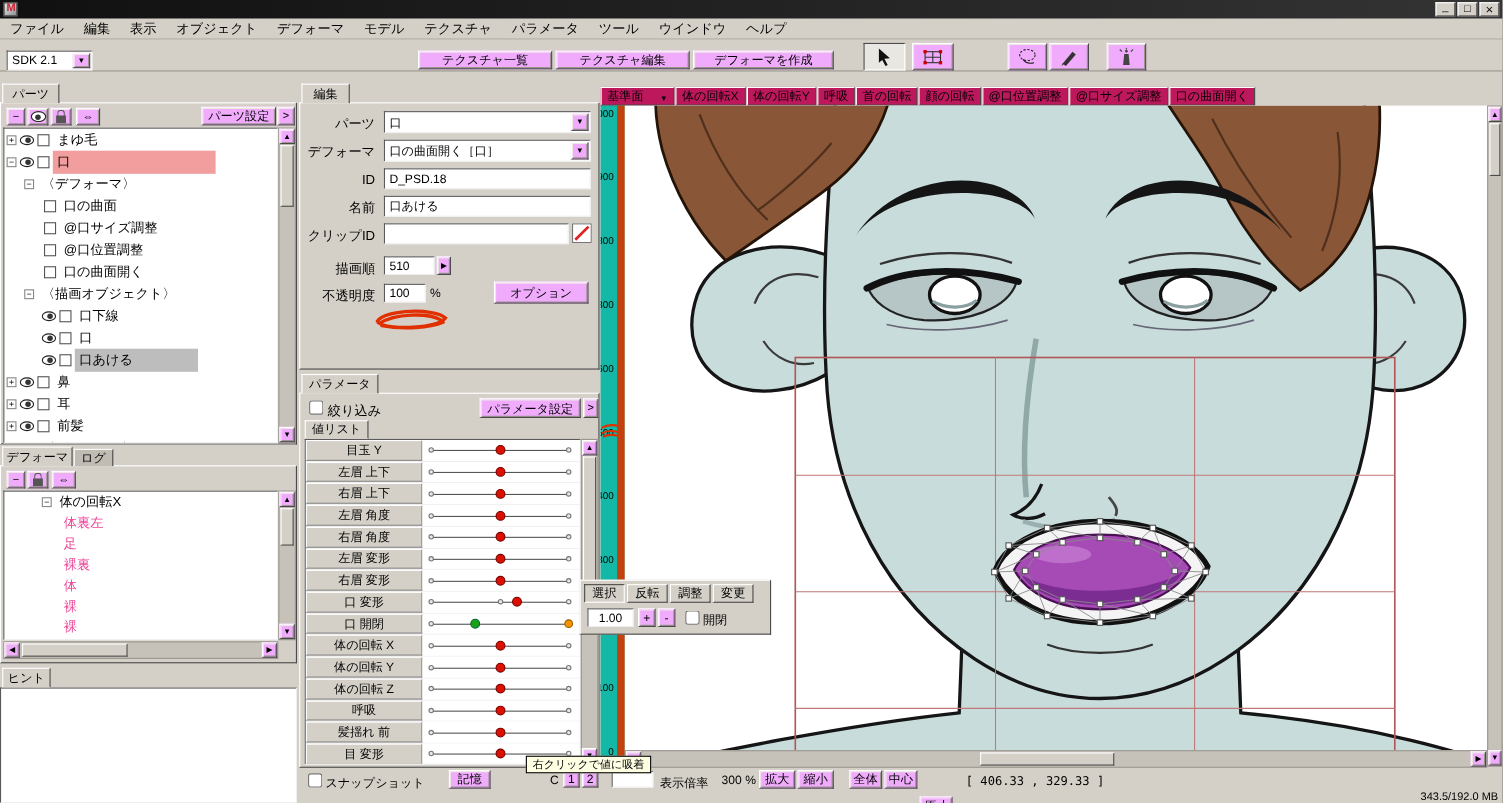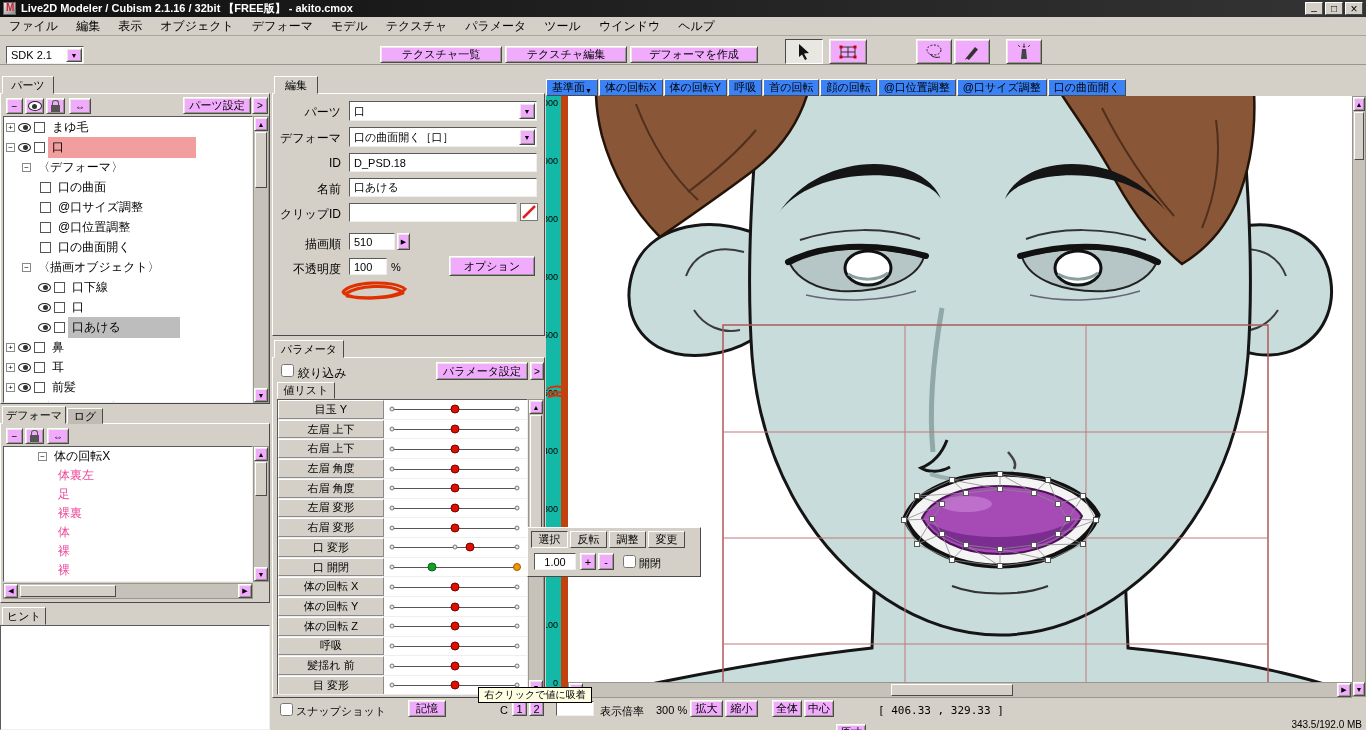--- a/index.html
+++ b/index.html
@@ -59,35 +59,34 @@
 .tick{position:absolute;top:50%;width:5px;height:5px;background:#e8e8e8;border:1px solid #777;border-radius:50%;transform:translate(-50%,-50%)}
 .tick.orange{width:8px;height:8px;background:#f59300;border-color:#9a5f00}
 .marker{position:absolute;top:50%;border-radius:50%;transform:translate(-50%,-50%);width:9px;height:9px}
 .marker.red{background:#dd1000;border:1px solid #700}
 .marker.green{background:#18a018;border:1px solid #063}
 .sb-v{position:absolute;width:16px;background:#c6c2ba;border:1px solid #9a968e}
 .sb-h{position:absolute;height:16px;background:#c6c2ba;border:1px solid #9a968e}
 .sb-btn{width:14px;height:14px}
 .sb-thumb{position:absolute;background:#d4d0c8;border:1px solid;border-color:#fff #4a4a4a #4a4a4a #fff}
 #canvas-tabs{display:flex;align-items:flex-end}
-.ctab{height:17px;background:#3b82f6;border:1px solid;border-color:#fff #4a4a4a #4a4a4a #fff;display:flex;align-items:flex-end;gap:0;padding:0 5px;font-size:11px;margin-right:1px;white-space:nowrap}
+.ctab{height:17px;background:#be185d;border:1px solid;border-color:#fff #4a4a4a #4a4a4a #fff;display:flex;align-items:flex-end;gap:15px;padding:0 5px;font-size:11px;margin-right:1px;white-space:nowrap}
 #ruler{background:#14b8a6;border-right:7px solid #c2410c;overflow:hidden}
 .ruler-num{position:absolute;right:3px;font-size:9px}
 .fbtn{width:37px;height:17px;background:#d4d0c8;border:1px solid;border-color:#fff #4a4a4a #4a4a4a #fff;font-size:11px;display:flex;align-items:center;justify-content:center;white-space:nowrap}
 .fbtn.pressed{border-color:#4a4a4a #fff #fff #4a4a4a}
 .tooltip{background:#ffffe4;border:1px solid #000;font-size:10px;display:flex;align-items:center;justify-content:center;white-space:nowrap}
 </style>
 </head>
 <body>
 
 <div id="app">
 
   <div class="titlebar abs">
     <div class="app-icon"></div>
-    <div class="title-text">Live2D Modeler / Cubism 2.1.16 / 32bit 【FREE版】 - akito.cmox</div>
     <div class="winbtns">
       <div class="wbtn g-min"></div>
       <div class="wbtn g-max"></div>
       <div class="wbtn g-close"></div>
     </div>
   </div>
 
   <div id="menubar" class="abs">
       <div class="menu-item">ファイル</div>
       <div class="menu-item">編集</div>

